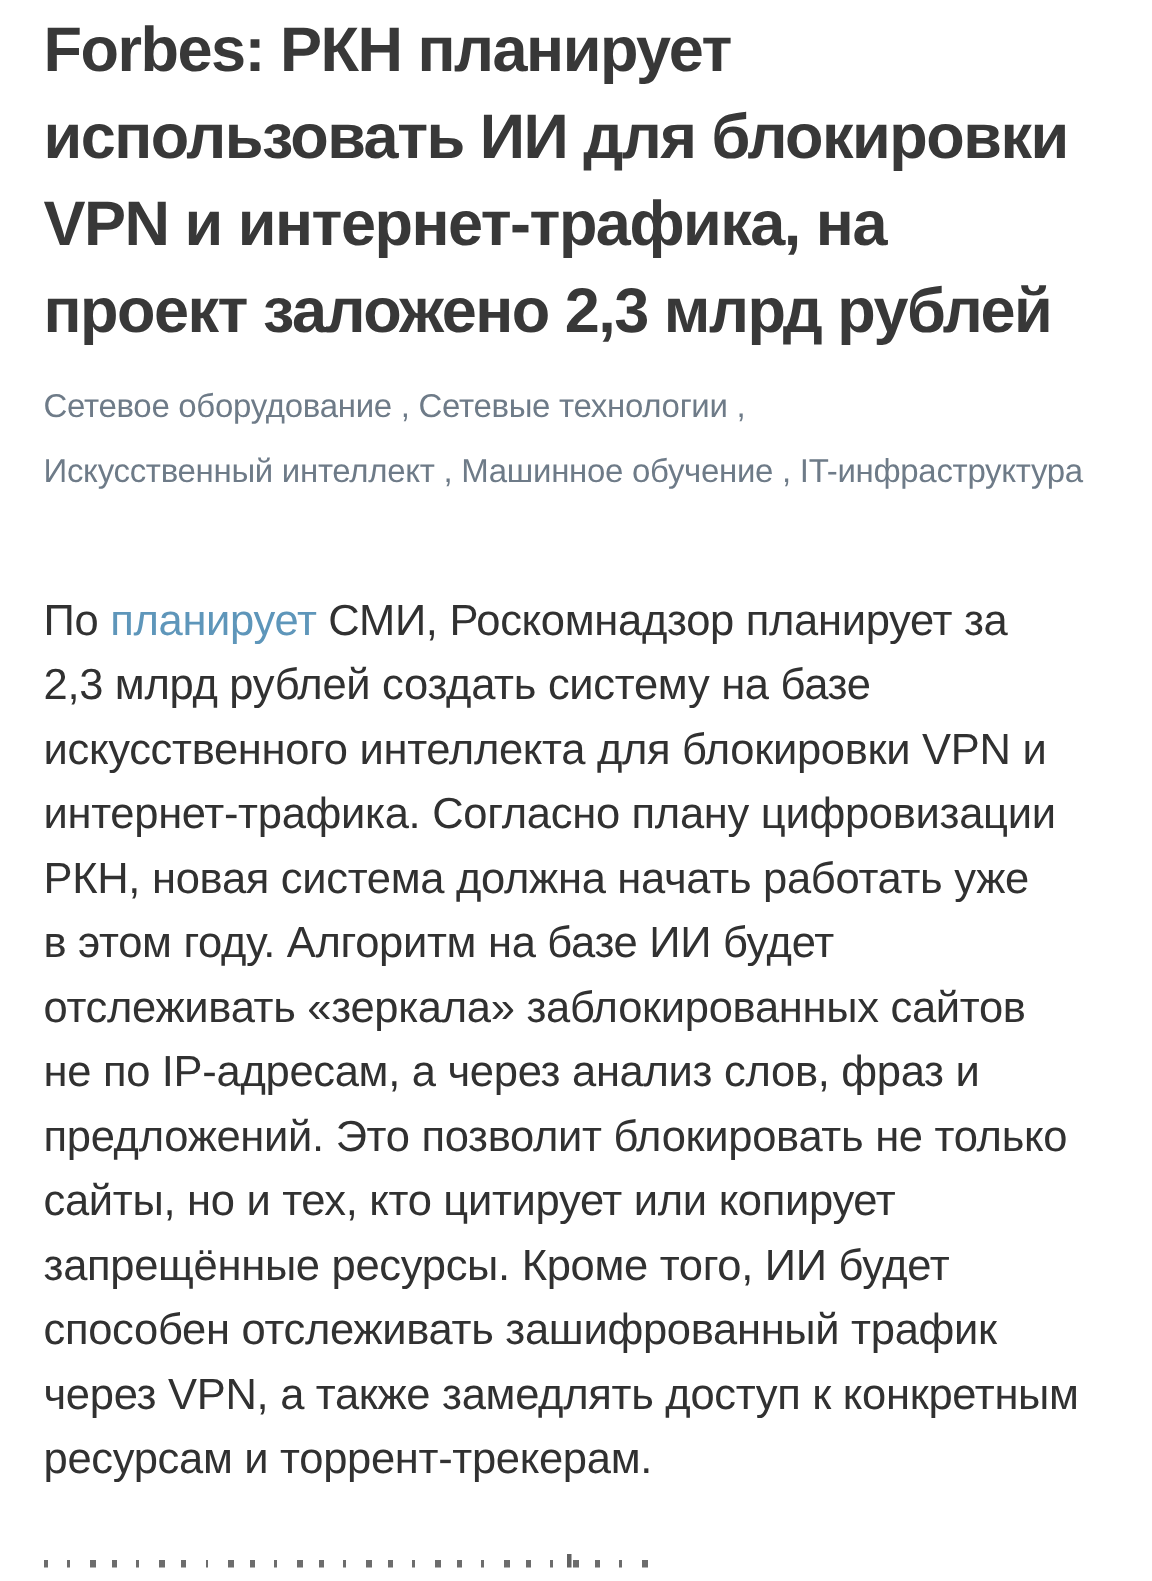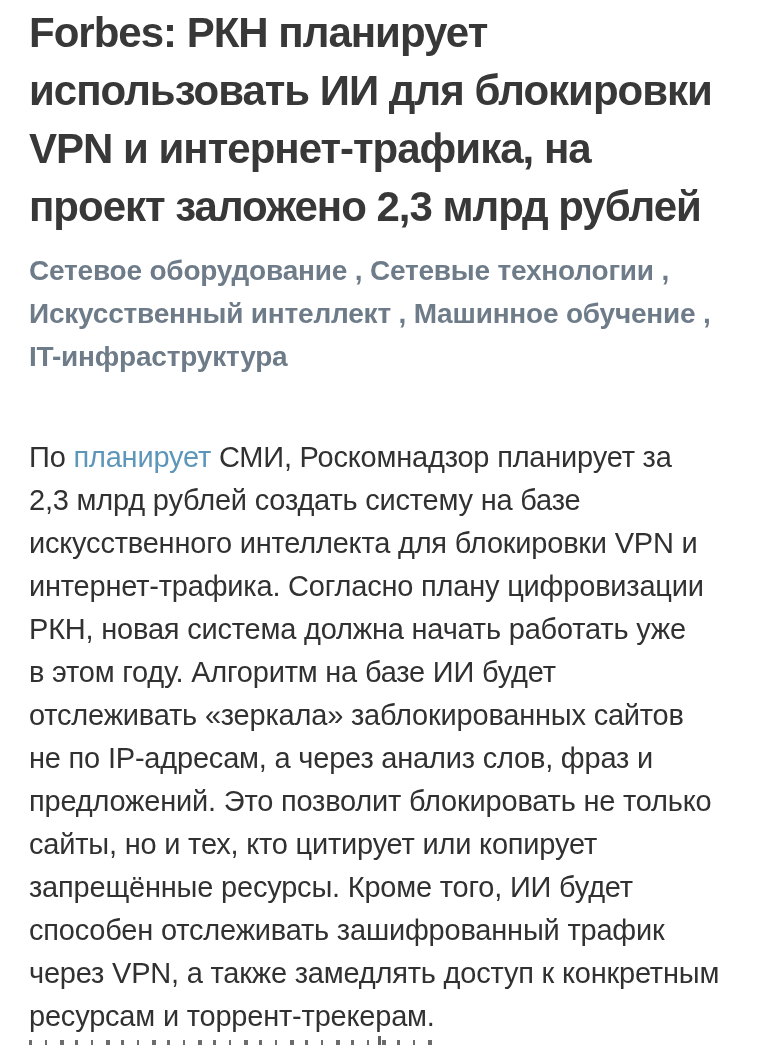--- a/index.html
+++ b/index.html
@@ -30,23 +30,23 @@
     margin: 0;
     font-size: 42px;
     line-height: 58px;
     font-weight: bold;
     letter-spacing: -1px;
     color: var(--heading);
     white-space: pre-line;
   }
   .tags {
     margin-top: 13px;
-    font-size: 28px;
+    font-size: 22px;
     line-height: 43px;
-    font-weight: 700;
+    font-weight: 400;
     letter-spacing: -0.2px;
   }
   .tag-item {
     display: inline-block;
     white-space: nowrap;
   }
   .tag-link {
     color: var(--tag);
     text-decoration: none;
     cursor: pointer;

